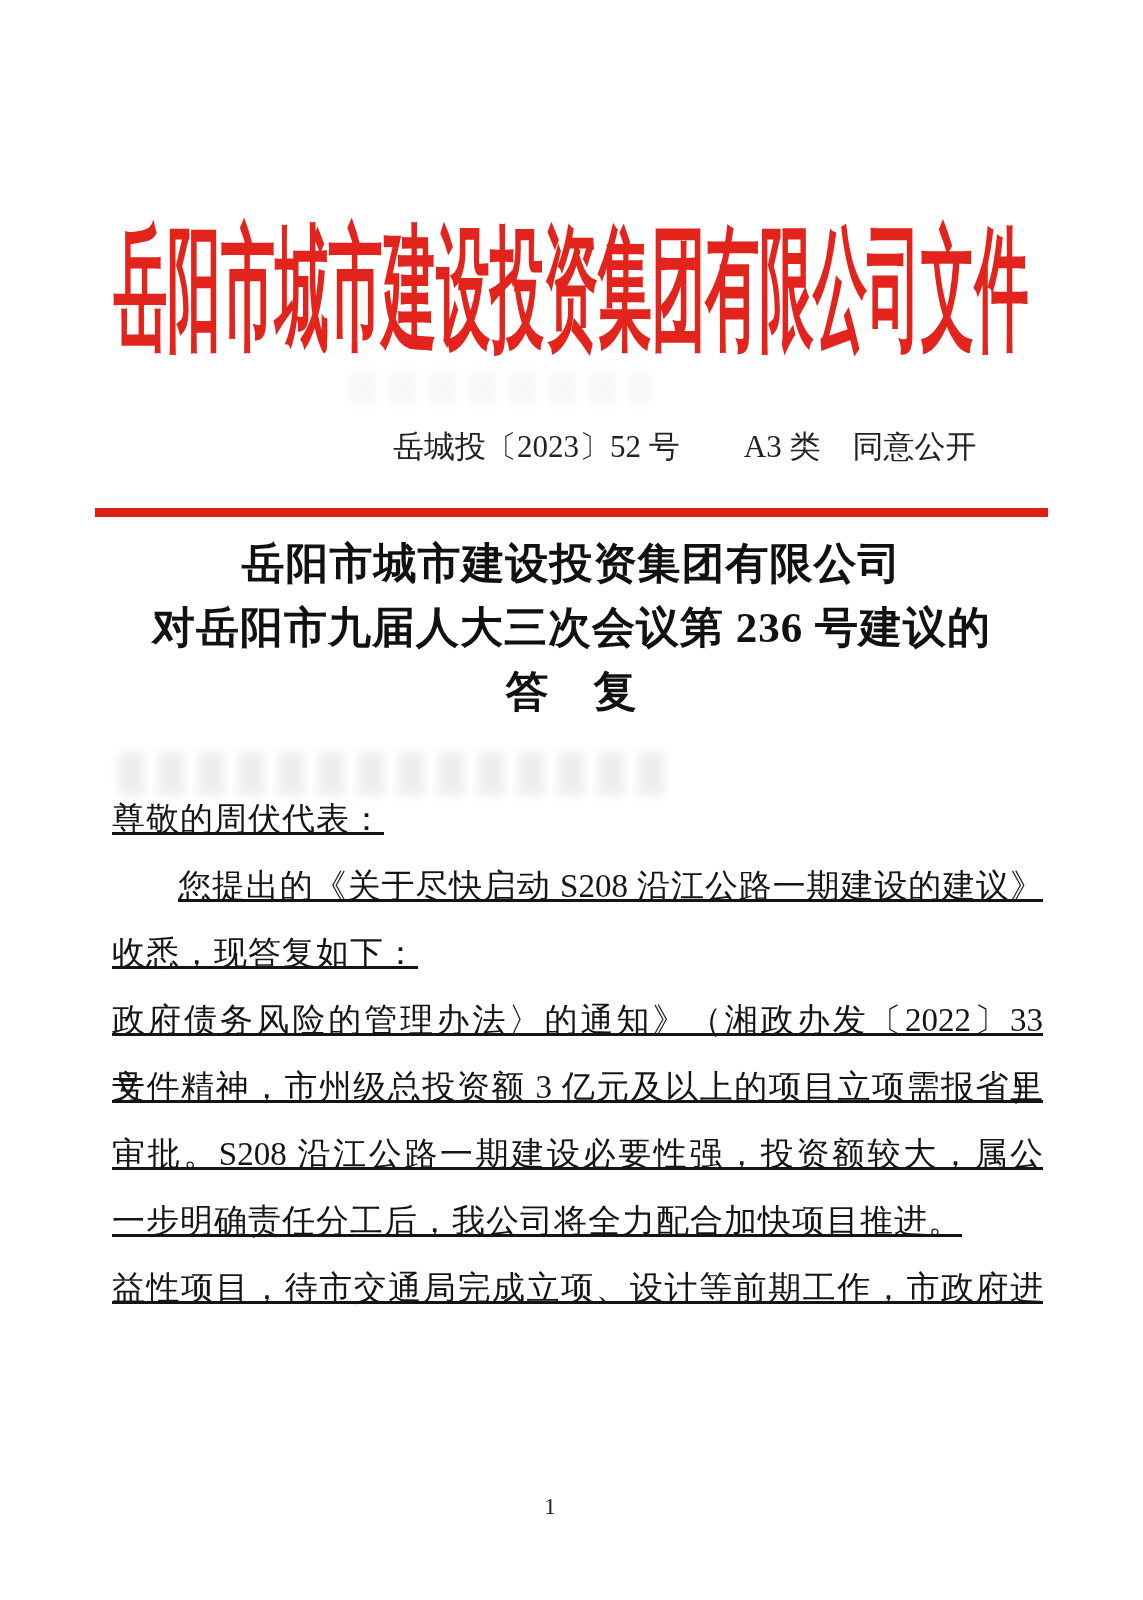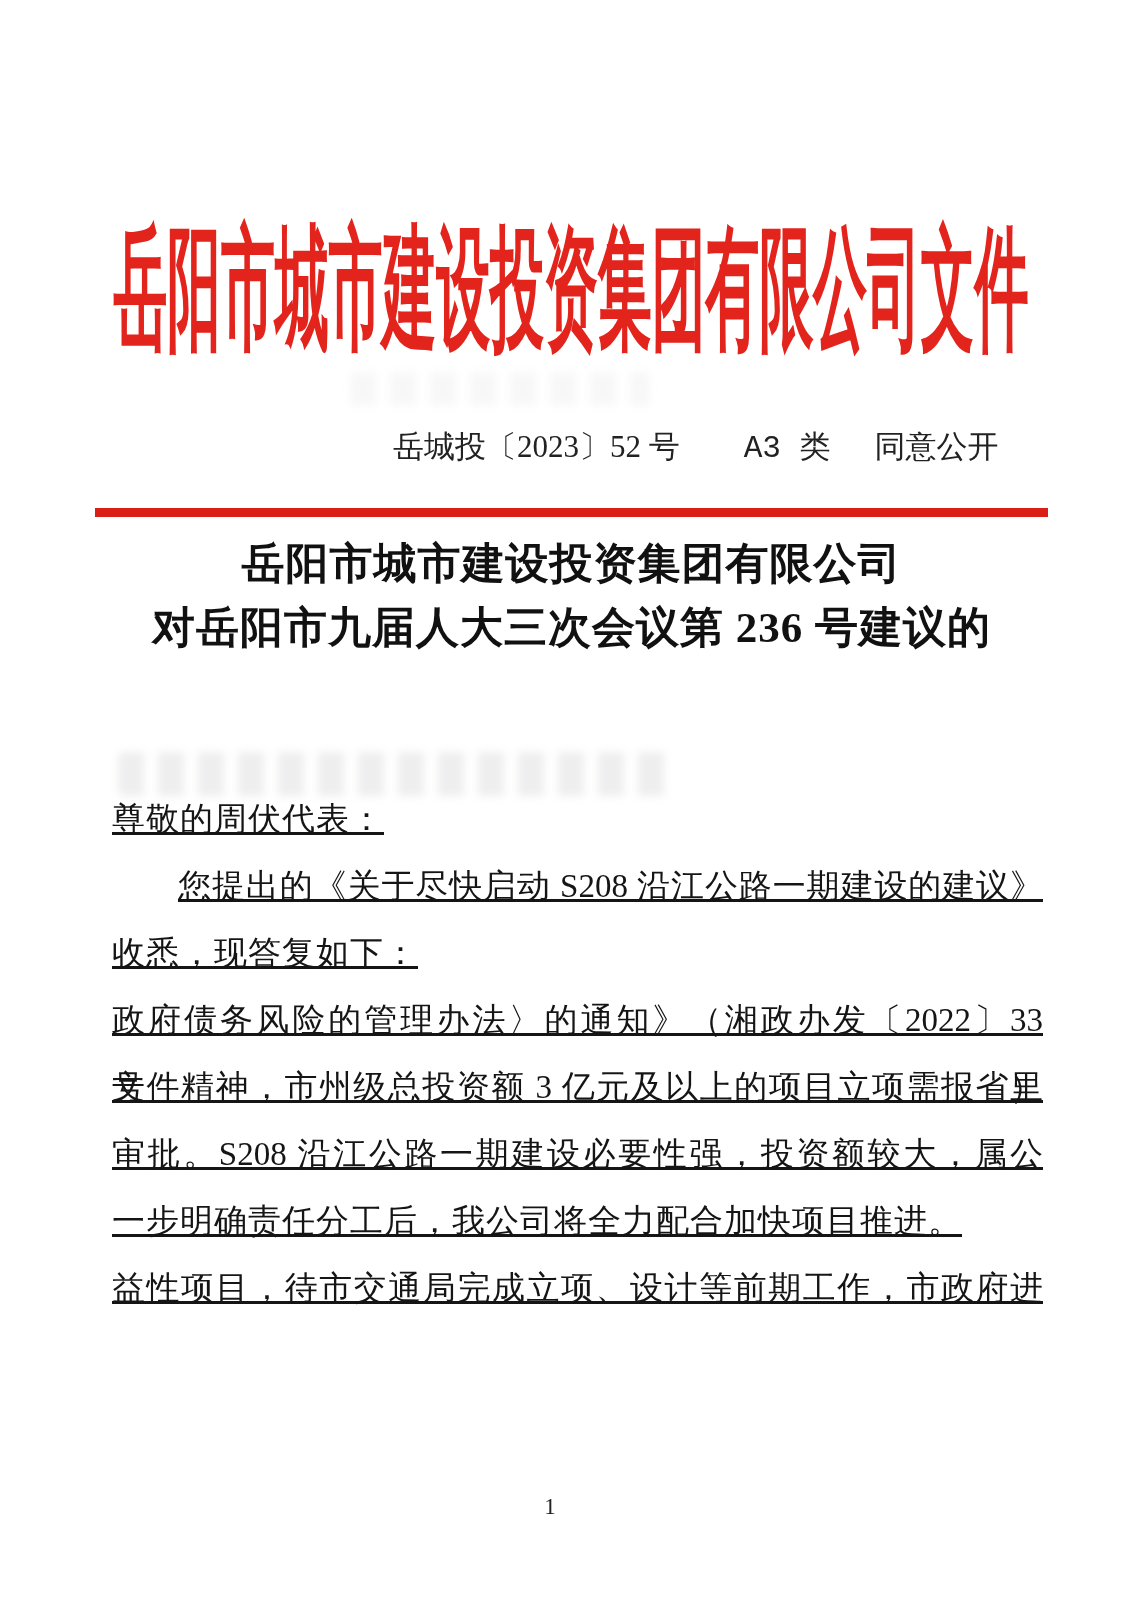--- a/index.html
+++ b/index.html
@@ -35,22 +35,22 @@
 
   
   .doc-meta {
     position: absolute;
     top: 425px; left: 393px;
     line-height: 44px;
     font-size: 31px;
     color: #222;
     white-space: nowrap;
   }
-  .doc-meta .doc-class { margin-left: 64px; font-family: Liberation Mono, monospace; }
-  .doc-meta .doc-publicity { margin-left: 44px; text-align: center; }
+  .doc-meta .doc-class { margin-left: 64px; }
+  .doc-meta .doc-publicity { margin-left: 32px; text-align: center; }
 
   
   .red-rule {
     position: absolute;
     top: 508px; left: 95px;
     width: 953px; height: 9px;
     background: var(--rule-red);
   }
 
   
@@ -130,20 +130,21 @@
 
   <div class="doc-meta">
     <span>岳城投〔2023〕52 号</span><span class="doc-class">A3 类</span><span class="doc-publicity">同意公开</span>
   </div>
 
   <div class="red-rule"></div>
 
   <div class="doc-title">
     <div>岳阳市城市建设投资集团有限公司</div>
     <div>对岳阳市九届人大三次会议第 236 号建议的</div>
+    <div>答　复</div>
   </div>
 
   <div class="doc-body">
       <div class="body-line">尊敬的周伏代表：</div>
       <div class="body-line indent justify">您提出的《关于尽快启动 S208 沿江公路一期建设的建议》</div>
       <div class="body-line">收悉，现答复如下：</div>
       <div class="body-line justify">政府债务风险的管理办法〉的通知》（湘政办发〔2022〕33 号）</div>
       <div class="body-line justify">文件精神，市州级总投资额 3 亿元及以上的项目立项需报省里</div>
       <div class="body-line justify">审批。S208 沿江公路一期建设必要性强，投资额较大，属公</div>
       <div class="body-line">一步明确责任分工后，我公司将全力配合加快项目推进。</div>

